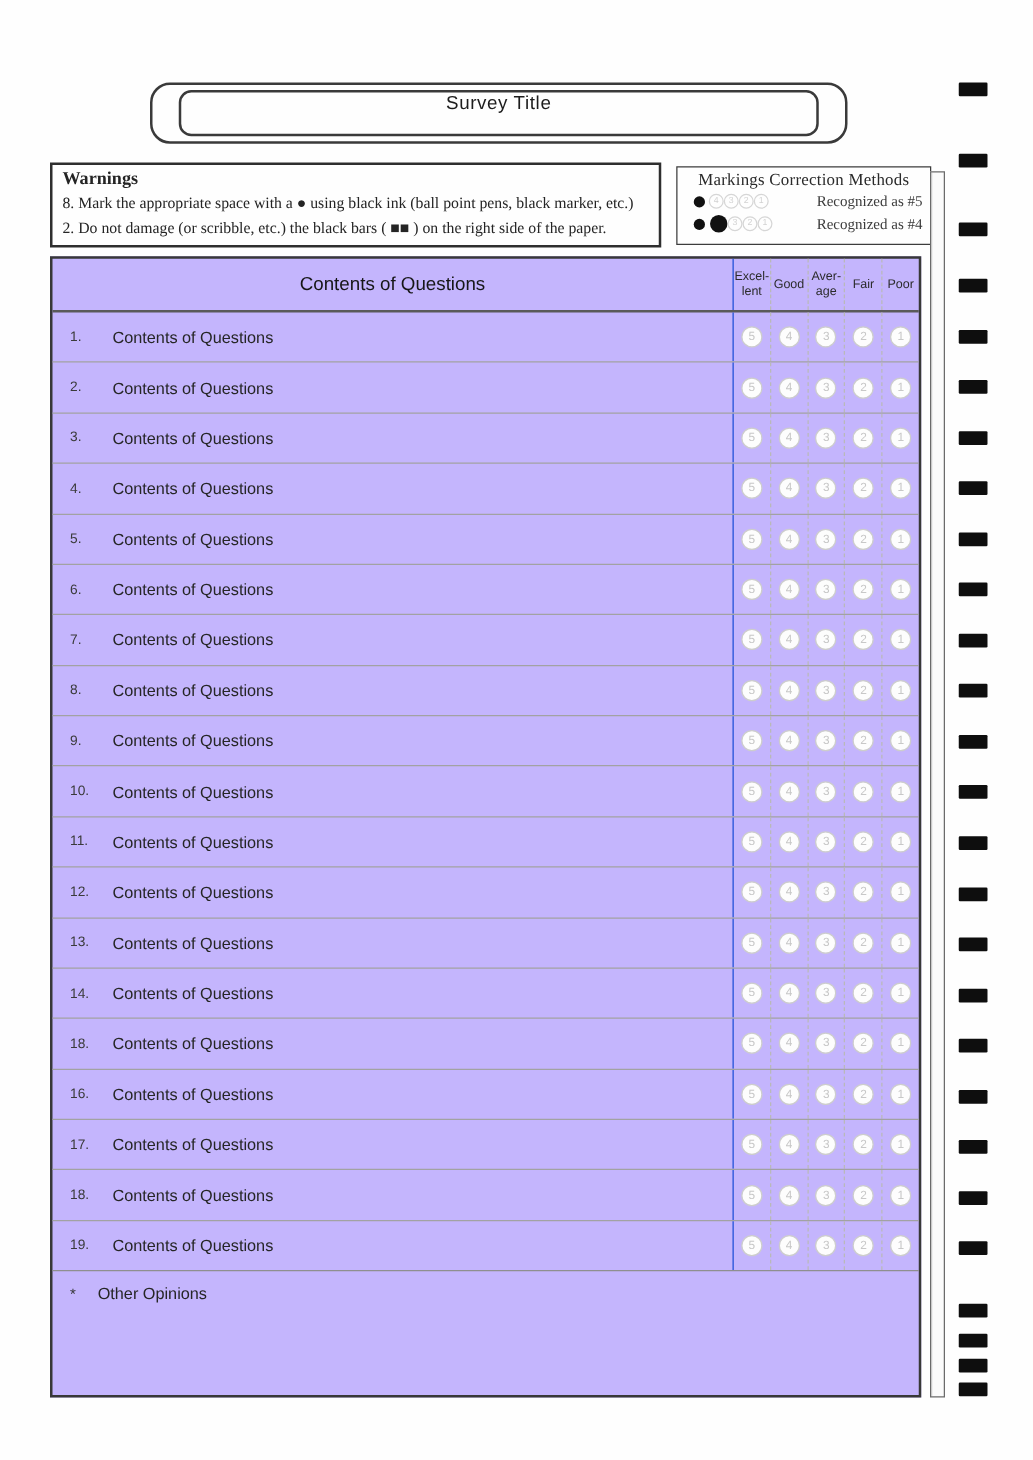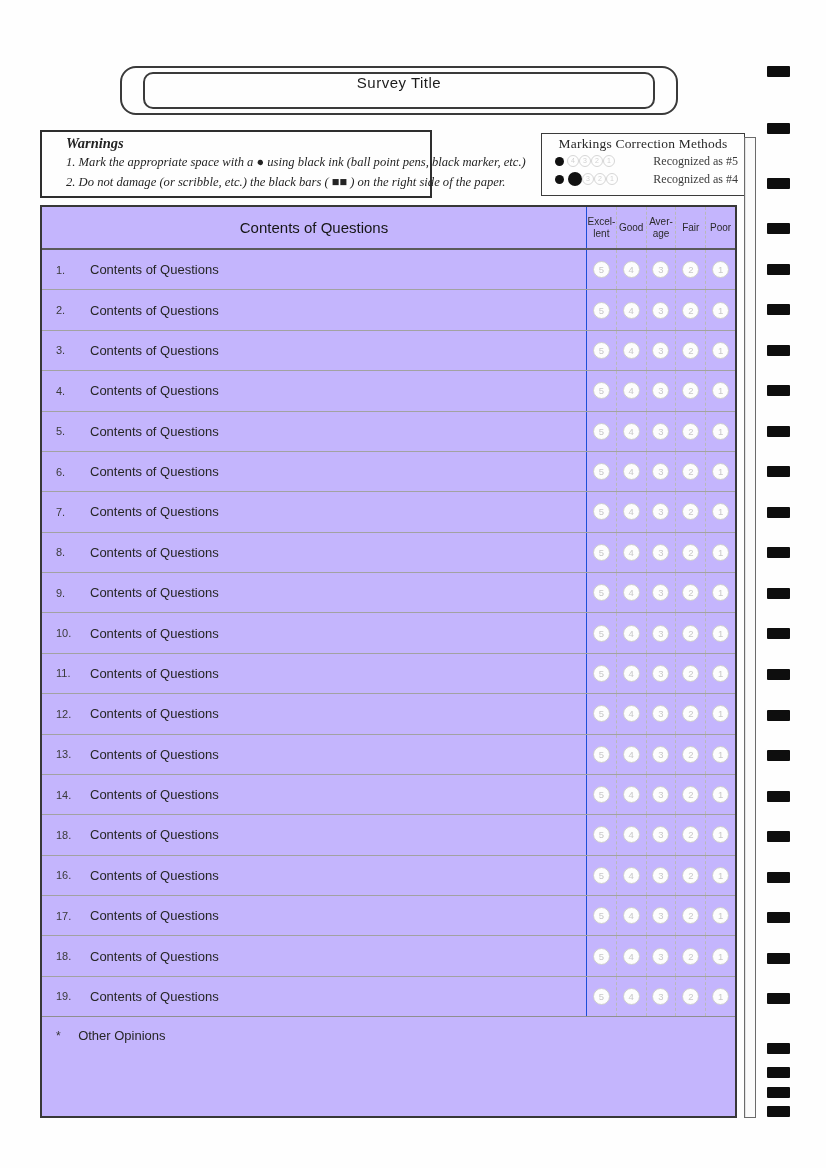--- a/index.html
+++ b/index.html
@@ -8,23 +8,23 @@
 
   
   .title-outer { position:absolute; left:120px; top:66px; width:558px; height:49px;
                  border:2px solid #3a3a3a; border-radius:16px; }
   .title-inner { position:absolute; left:21px; top:4px; width:512px; height:37px;
                  border:2px solid #3a3a3a; border-radius:10px;
                  display:flex; align-items:flex-start; justify-content:center; }
   .title-text { font-size:15px; color:#1c1c1c; letter-spacing:0.5px; }
 
   
-  .warnings { position:absolute; left:40px; top:130px; width:392px; height:68px;
-              border:2px solid #2e2e2e; padding:3px 8px 0 24px;
-              font-family:"Liberation Serif", serif; color:#242424;font-style:italic; }
+  .warnings { position:absolute; left:40px; top:130px; width:489px; height:68px;
+              border:2px solid #2e2e2e; padding:3px 8px 0 8px;
+              font-family:"Liberation Serif", serif; color:#242424; }
   .w-head { font-weight:bold; font-size:14.5px; margin-bottom:1px; }
   .w-line { font-size:12.6px; line-height:1.55; white-space:nowrap; }
 
   
   .markings { position:absolute; left:541px; top:133px; width:204px; height:63px;
               border:1.5px solid #3c3c3c; font-family:"Liberation Serif", serif;
               padding-top:2px; color:#2a2a2a; }
   .m-head { font-size:13.5px; text-align:center; letter-spacing:0.2px; }
   .m-row { height:18px; display:flex; align-items:center; padding:0 6px 0 10px; }
   .m-marks { display:flex; align-items:center; }
@@ -74,21 +74,21 @@
 <div class="page">
 
   <div class="title-outer">
     <div class="title-inner">
       <div class="title-text">Survey Title</div>
     </div>
   </div>
 
   <div class="warnings">
     <div class="w-head">Warnings</div>
-    <div class="w-line">1. Mark the appropriate space with a ● using black ink (ball point pens, black marker, etc.)</div>
+    <div class="w-line">8. Mark the appropriate space with a ● using black ink (ball point pens, black marker, etc.)</div>
     <div class="w-line">2. Do not damage (or scribble, etc.) the black bars ( ■■ ) on the right side of the paper.</div>
   </div>
 
   <div class="markings">
     <div class="m-head">Markings Correction Methods</div>
     <div id="markings-rows">
         <div class="m-row">
           <div class="m-marks">
             <span class="dot-s"></span>
             <span class="m-bubble">4</span>

